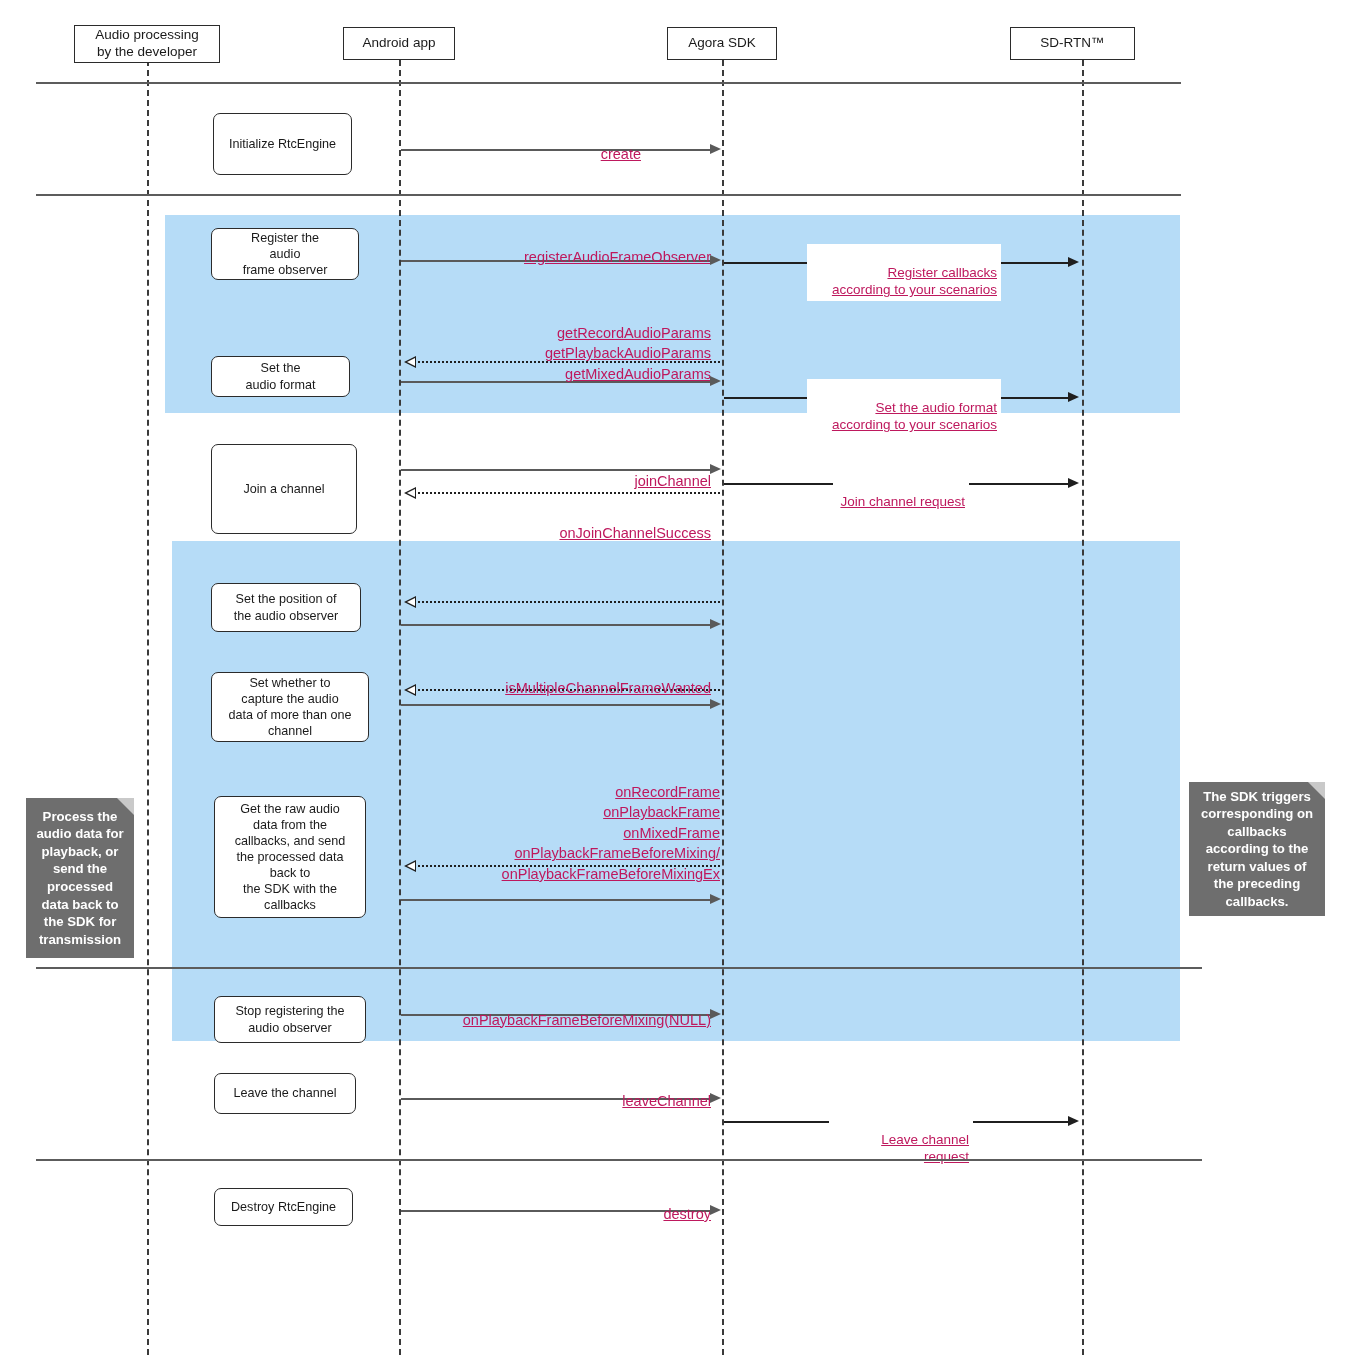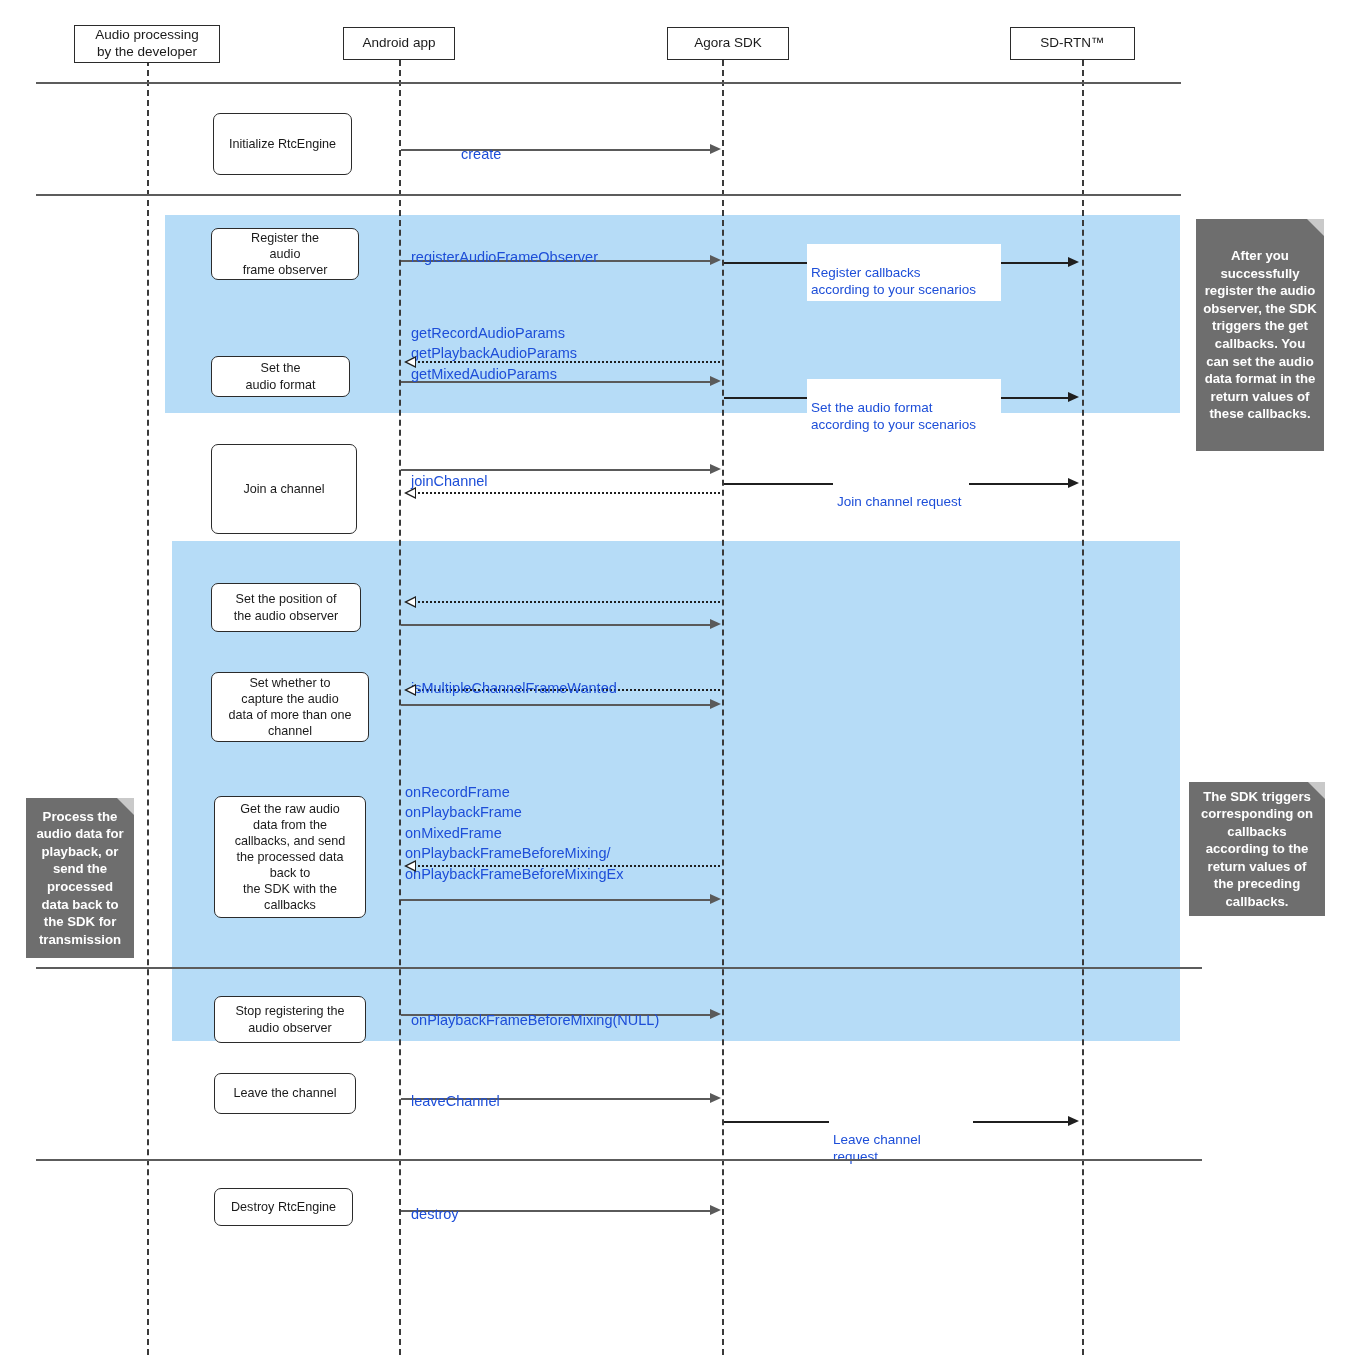--- a/index.html
+++ b/index.html
@@ -109,26 +109,27 @@
     left: 2.5px;
     top: -4px;
     width: 0; height: 0;
     border-top: 4px solid transparent;
     border-bottom: 4px solid transparent;
     border-right: 8px solid #ffffff;
   }
   
   .msg-label {
     position: absolute;
-    text-align: left;
+    text-align: right;
     font-size: 14.5px;
     line-height: 1.42;
-    color: #1d4ed8;
+    color: #be185d;
     z-index: 3;
     white-space: pre-line;
+    text-decoration: underline;
   }
   .msg-label.boxed {
     background: #ffffff;
     padding: 2px 4px;
     font-size: 13.5px;
     line-height: 1.3;
   }
   
   .note {
     position: absolute;
@@ -166,21 +167,21 @@
   <div class="lifeline" style="left:722px; top:60px; height:1295px;"></div>
   <div class="lifeline" style="left:1082px; top:60px; height:1295px;"></div>
 
   <div class="actor-box" style="left:74px; top:25px; width:146px; height:38px;">
     <span style="white-space:pre-line;">Audio processing
 by the developer</span>
   </div>
   <div class="actor-box" style="left:343px; top:27px; width:112px; height:33px;">
     <span style="white-space:pre-line;">Android app</span>
   </div>
-  <div class="actor-box" style="left:667px; top:27px; width:122px; height:33px;">
+  <div class="actor-box" style="left:667px; top:27px; width:110px; height:33px;">
     <span style="white-space:pre-line;">Agora SDK</span>
   </div>
   <div class="actor-box" style="left:1010px; top:27px; width:125px; height:33px;">
     <span style="white-space:pre-line;">SD-RTN™</span>
   </div>
 
   <div class="separator" style="left:36px; top:82px; width:1145px;"></div>
   <div class="separator" style="left:36px; top:194px; width:1145px;"></div>
   <div class="separator" style="left:36px; top:967px; width:1166px;"></div>
   <div class="separator" style="left:36px; top:1159px; width:1166px;"></div>
@@ -248,20 +249,23 @@
   <div class="arrow solid-dark" style="left:724px; top:483px; width:345px;"></div>
   <div class="arrowhead-right dark" style="left:1068px; top:478px;"></div>
   <div class="msg-label boxed" style="left:833px; top:473px; width:128px;">
     <span>Join channel request</span>
   </div>
 
   <div class="arrow dotted" style="left:418px; top:492px; width:302px;"></div>
   <div class="arrowhead-open-left" style="left:404px; top:487px;">
       <span class="inner"></span>
     </div>
+  <div class="msg-label" style="left:411px; top:502px; width:300px;">
+    <span>onJoinChannelSuccess</span>
+  </div>
 
   <div class="step-box" style="left:211px; top:583px; width:150px; height:49px;">
     <span style="white-space:pre-line;">Set the position of
 the audio observer</span>
   </div>
   <div class="arrow dotted" style="left:418px; top:601px; width:302px;"></div>
   <div class="arrowhead-open-left" style="left:404px; top:596px;">
       <span class="inner"></span>
     </div>
   <div class="arrow solid" style="left:401px; top:624px; width:310px;"></div>
@@ -333,24 +337,20 @@
 
   <div class="step-box" style="left:214px; top:1188px; width:139px; height:38px;">
     <span style="white-space:pre-line;">Destroy RtcEngine</span>
   </div>
   <div class="msg-label" style="left:411px; top:1183px; width:300px;">
     <span>destroy</span>
   </div>
   <div class="arrow solid" style="left:401px; top:1210px; width:310px;"></div>
   <div class="arrowhead-right" style="left:710px; top:1205px;"></div>
 
-  <div class="note" style="left:1196px; top:219px; width:128px; height:232px;">
-    <span class="fold"></span>
-    <span>After you successfully register the audio observer, the SDK triggers the get callbacks. You can set the audio data format in the return values of these callbacks.</span>
-  </div>
 
   <div class="note" style="left:26px; top:798px; width:108px; height:160px;">
     <span class="fold"></span>
     <span>Process the audio data for playback, or send the processed data back to the SDK for transmission</span>
   </div>
 
   <div class="note" style="left:1189px; top:782px; width:136px; height:134px;">
     <span class="fold"></span>
     <span>The SDK triggers corresponding on callbacks according to the return values of the preceding callbacks.</span>
   </div>

